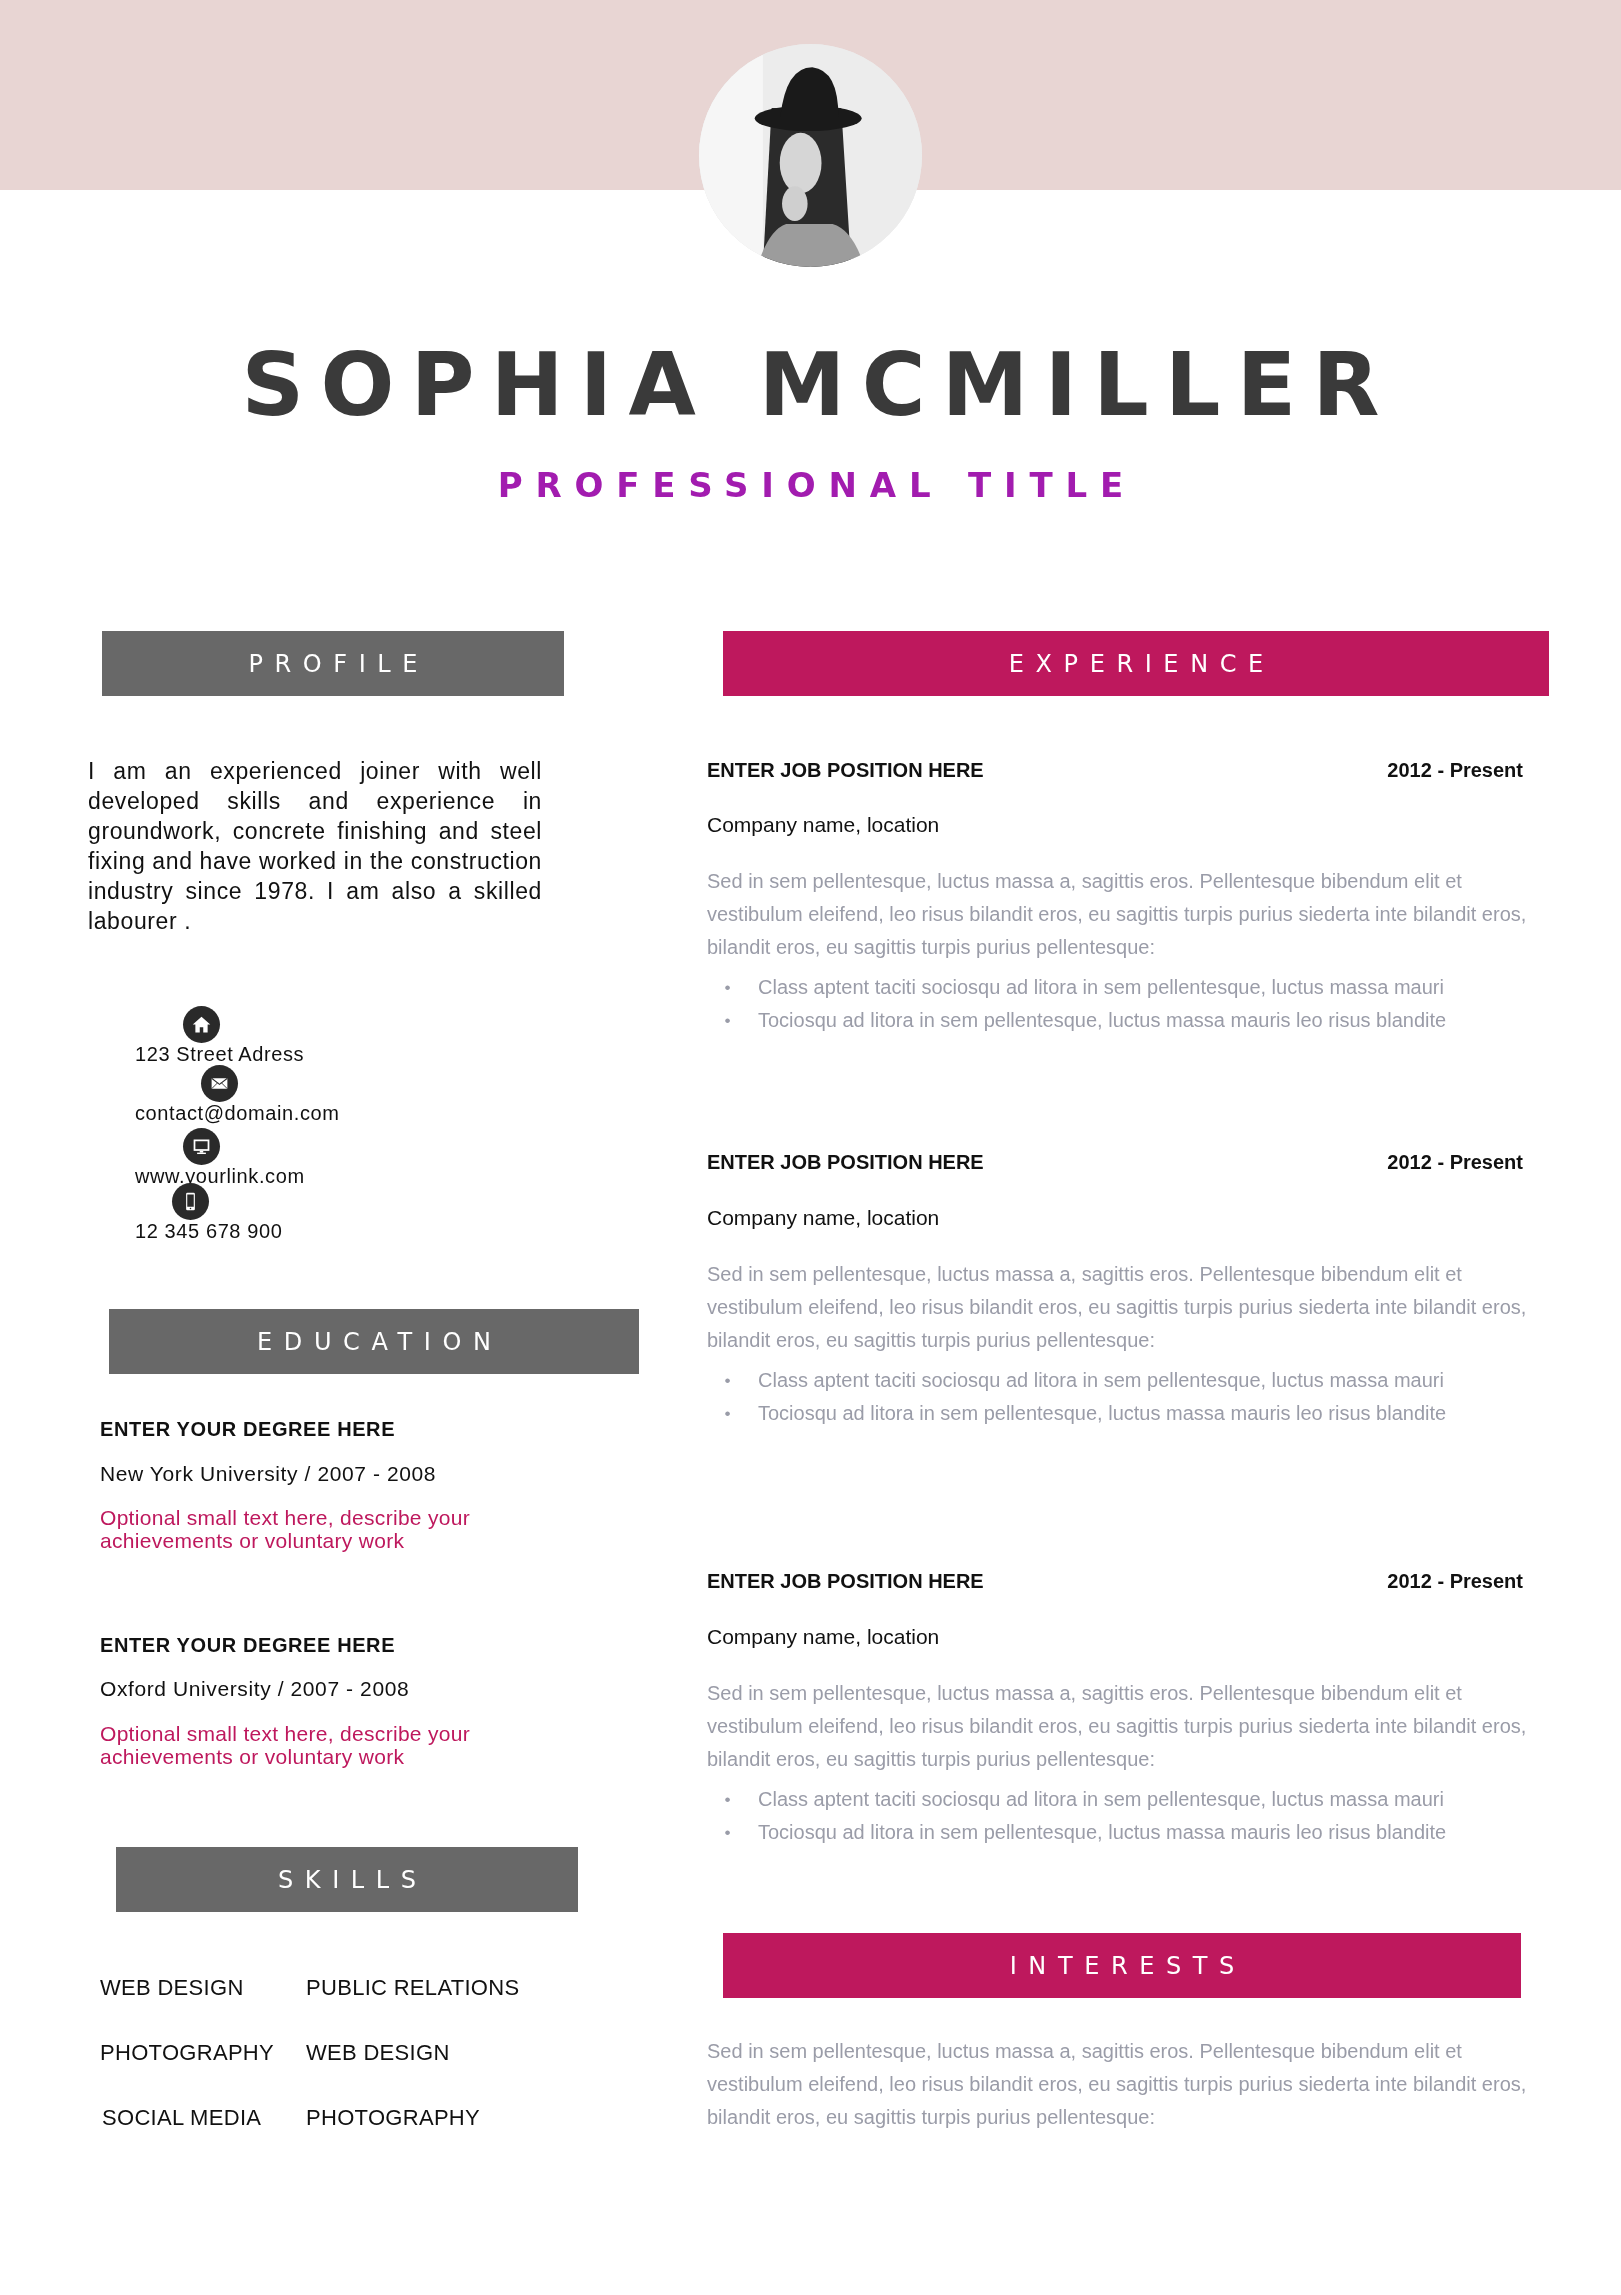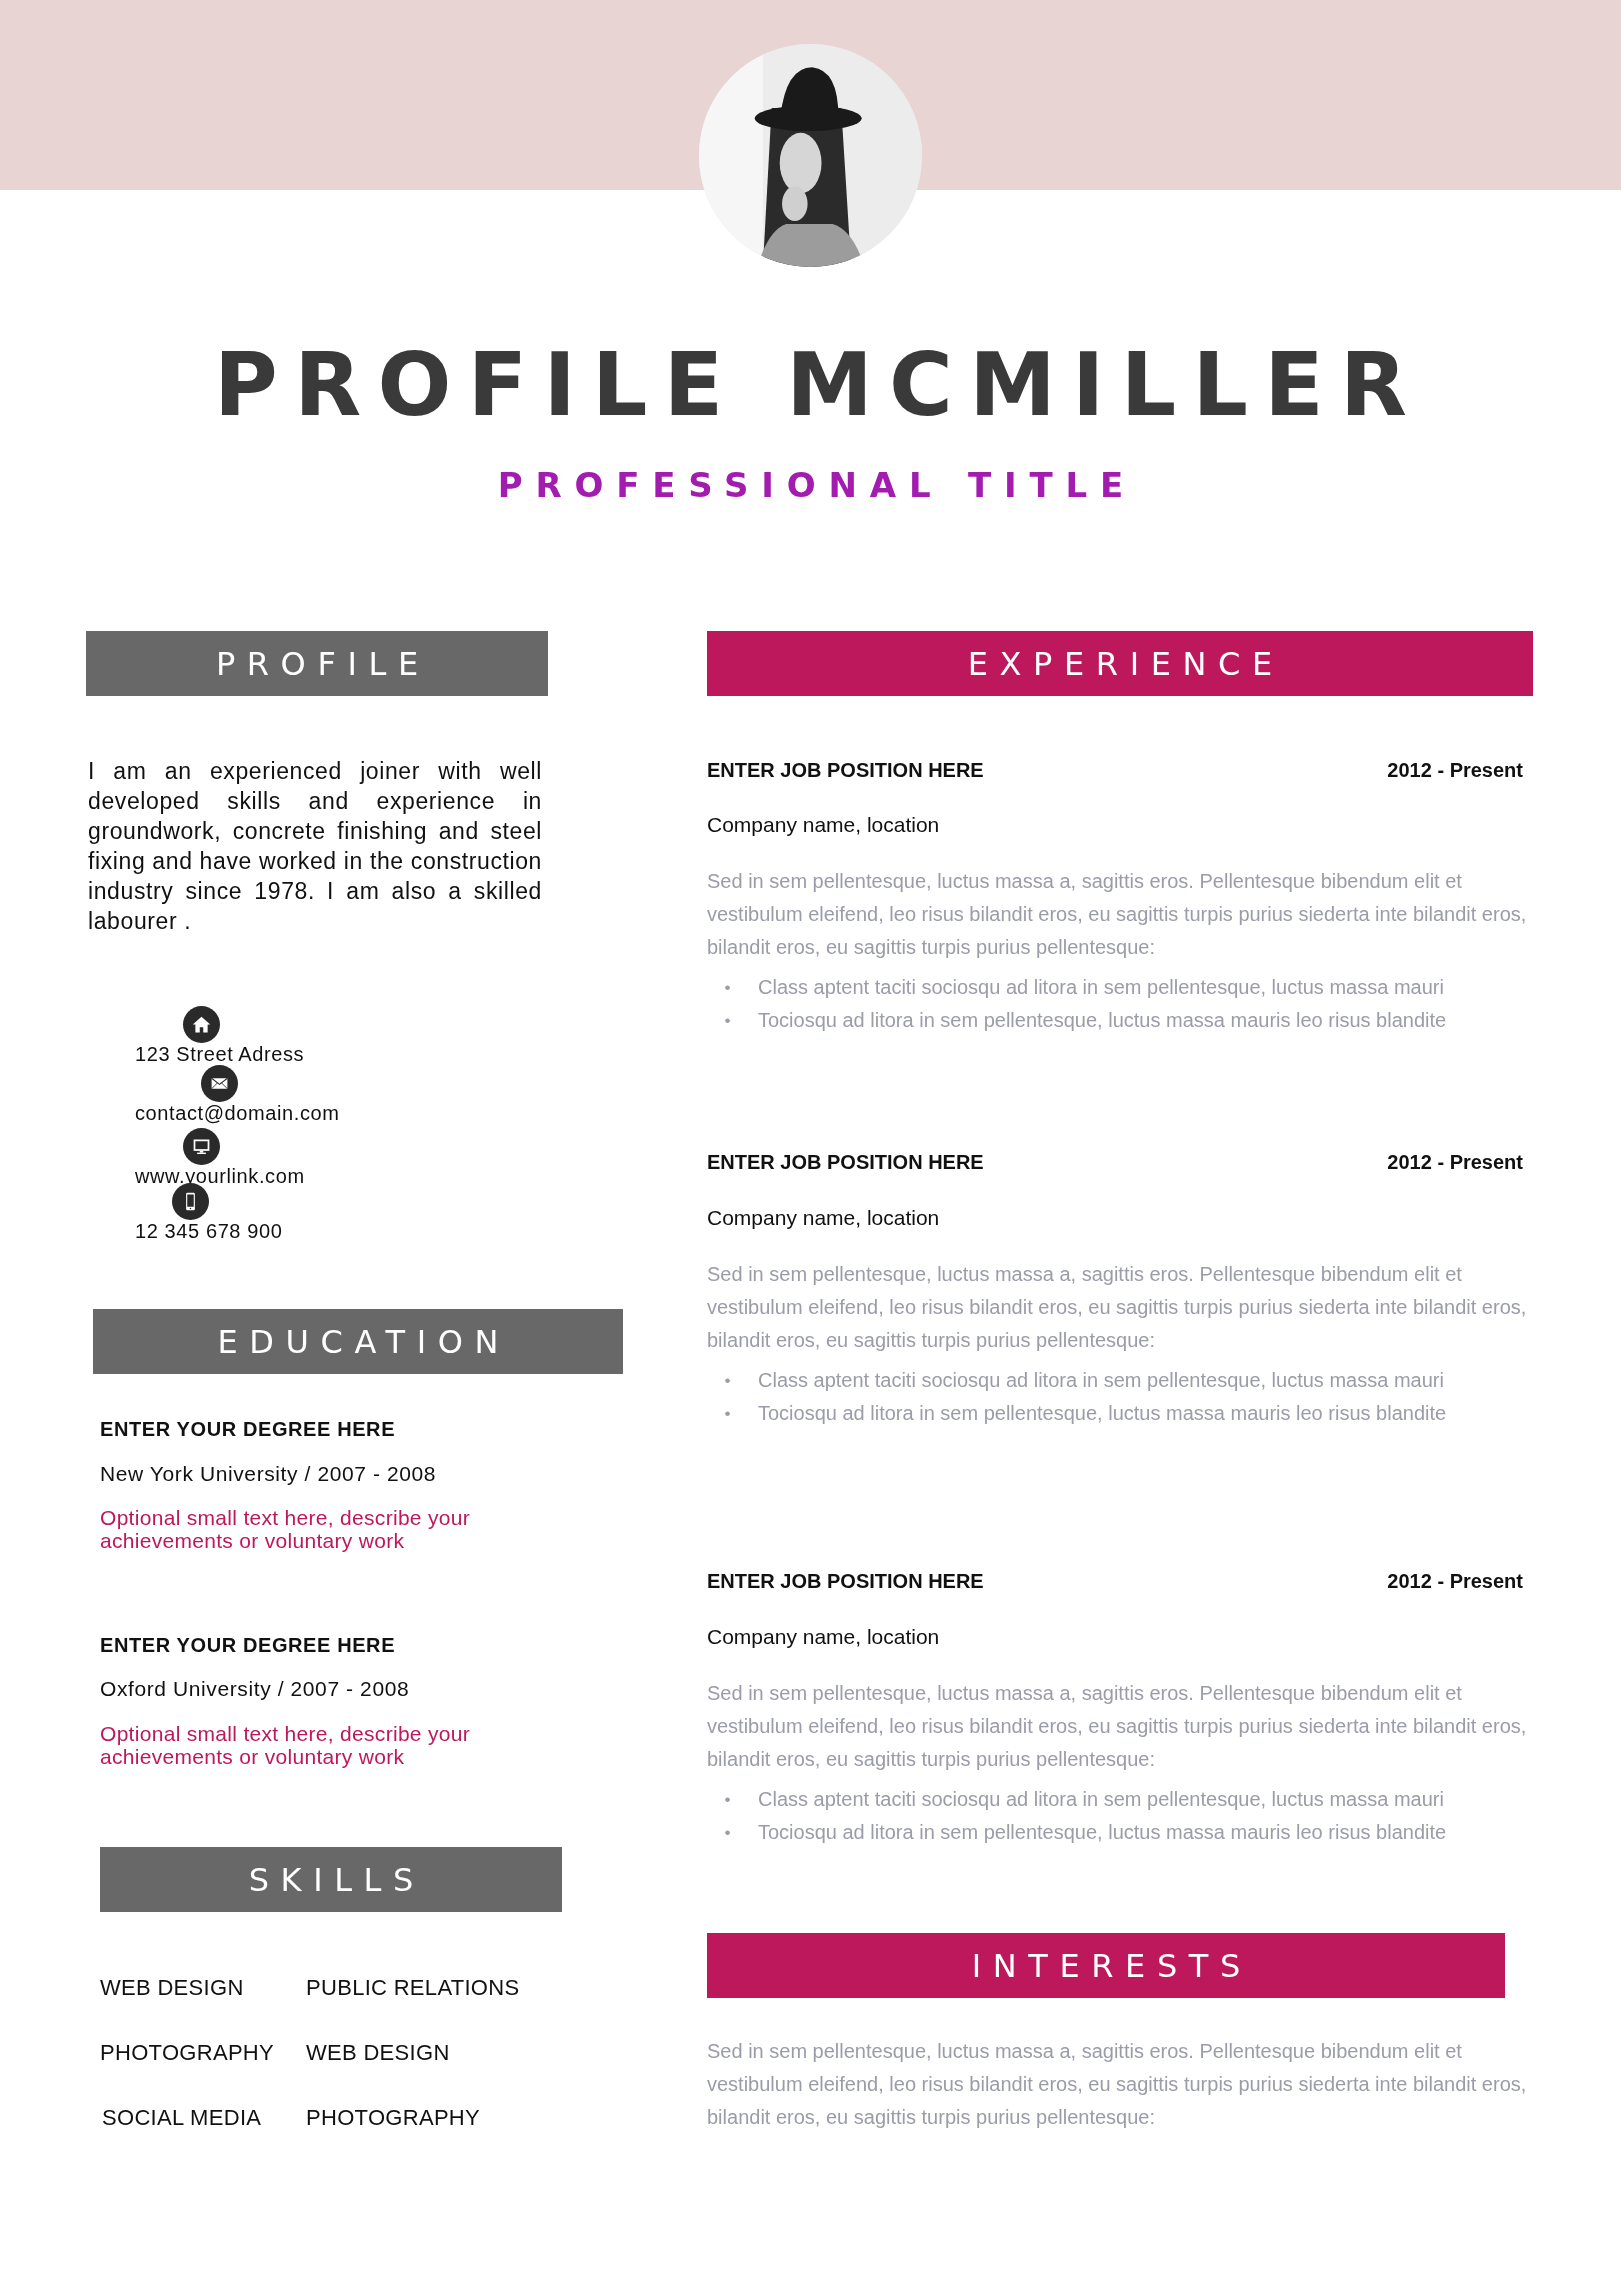--- a/index.html
+++ b/index.html
@@ -7,21 +7,21 @@
     body { position: relative; font-family: "Liberation Sans", "DejaVu Sans", sans-serif; color: #111; }
     .abs { position: absolute; }
 
     .top-band { left: 0; top: 0; width: 1621px; height: 190px; background: #e8d5d3; }
     .photo { left: 699px; top: 44px; width: 223px; height: 223px; border-radius: 50%; background: #ebebeb; overflow: hidden; }
     .photo svg { width: 100%; height: 100%; display: block; }
 
     .name { left: 0; top: 334px; width: 1621px; text-align: center; font-size: 87px; font-weight: bold; letter-spacing: 16.3px; color: #3a3a3a; padding-left: 16.3px; font-family: "DejaVu Sans", sans-serif; }
     .title { left: 0; top: 465px; width: 1621px; text-align: center; font-size: 34px; font-weight: bold; letter-spacing: 12.8px; color: #a21caf; padding-left: 12.8px; font-family: "DejaVu Sans", sans-serif; }
 
-    .bar { height: 65px; display: flex; align-items: center; justify-content: center; color: #fff; font-size: 32px; letter-spacing: 11.6px; padding-left: 11.6px; font-family: "DejaVu Sans", sans-serif; font-weight: normal; }
+    .bar { height: 65px; display: flex; align-items: center; justify-content: center; color: #fff; font-size: 24px; letter-spacing: 11.6px; padding-left: 11.6px; font-family: "DejaVu Sans", sans-serif; font-weight: normal; margin-left: 16px; }
     .bar.gray { background: #686868; }
     .bar.pink { background: #be185d; }
 
     .profile-text { left: 88px; top: 756px; width: 454px; font-size: 23px; line-height: 30px; text-align: justify; color: #111; letter-spacing: 0.6px; }
 
     .contact-row { left: 99px; display: flex; align-items: center; flex-direction: column; }
     .contact-icon { width: 37px; height: 37px; border-radius: 50%; background: #2a2a2a; display: flex; align-items: center; justify-content: center; }
     .contact-icon svg { width: 21px; height: 21px; }
     .contact-text { margin-left: 36px; font-size: 20px; color: #111; letter-spacing: 0.6px; }
 
@@ -55,21 +55,21 @@
     <ellipse cx="165" cy="275" rx="22" ry="30" fill="#cfcfcf"></ellipse>
 
     <ellipse cx="188" cy="128" rx="92" ry="22" fill="#1a1a1a"></ellipse>
 
     <path d="M140 125 Q150 40 195 40 Q240 45 240 125 Z" fill="#1a1a1a"></path>
 
     <path d="M100 384 Q120 320 150 310 L230 310 Q265 320 285 384 Z" fill="#9c9c9c"></path>
   </svg>
 </div>
 
-<div class="abs name">PROFILE MCMILLER</div>
+<div class="abs name">SOPHIA MCMILLER</div>
 <div class="abs title">PROFESSIONAL TITLE</div>
 
 <div class="abs bar gray" style="left:86px; top:631px; width:462px;">PROFILE</div>
 <div class="abs profile-text">I am an experienced joiner with well developed skills and experience in groundwork, concrete finishing and steel fixing and have worked in the construction industry since 1978. I am also a skilled labourer .</div>
 
 <div class="abs contact-row" style="top:1006px;">
   <span class="contact-icon">
     <svg viewBox="0 0 24 24">
         <path d="M12 3 L2 12 L5 12 L5 21 L10 21 L10 15 L14 15 L14 21 L19 21 L19 12 L22 12 Z" fill="#fff"></path>
       </svg>

